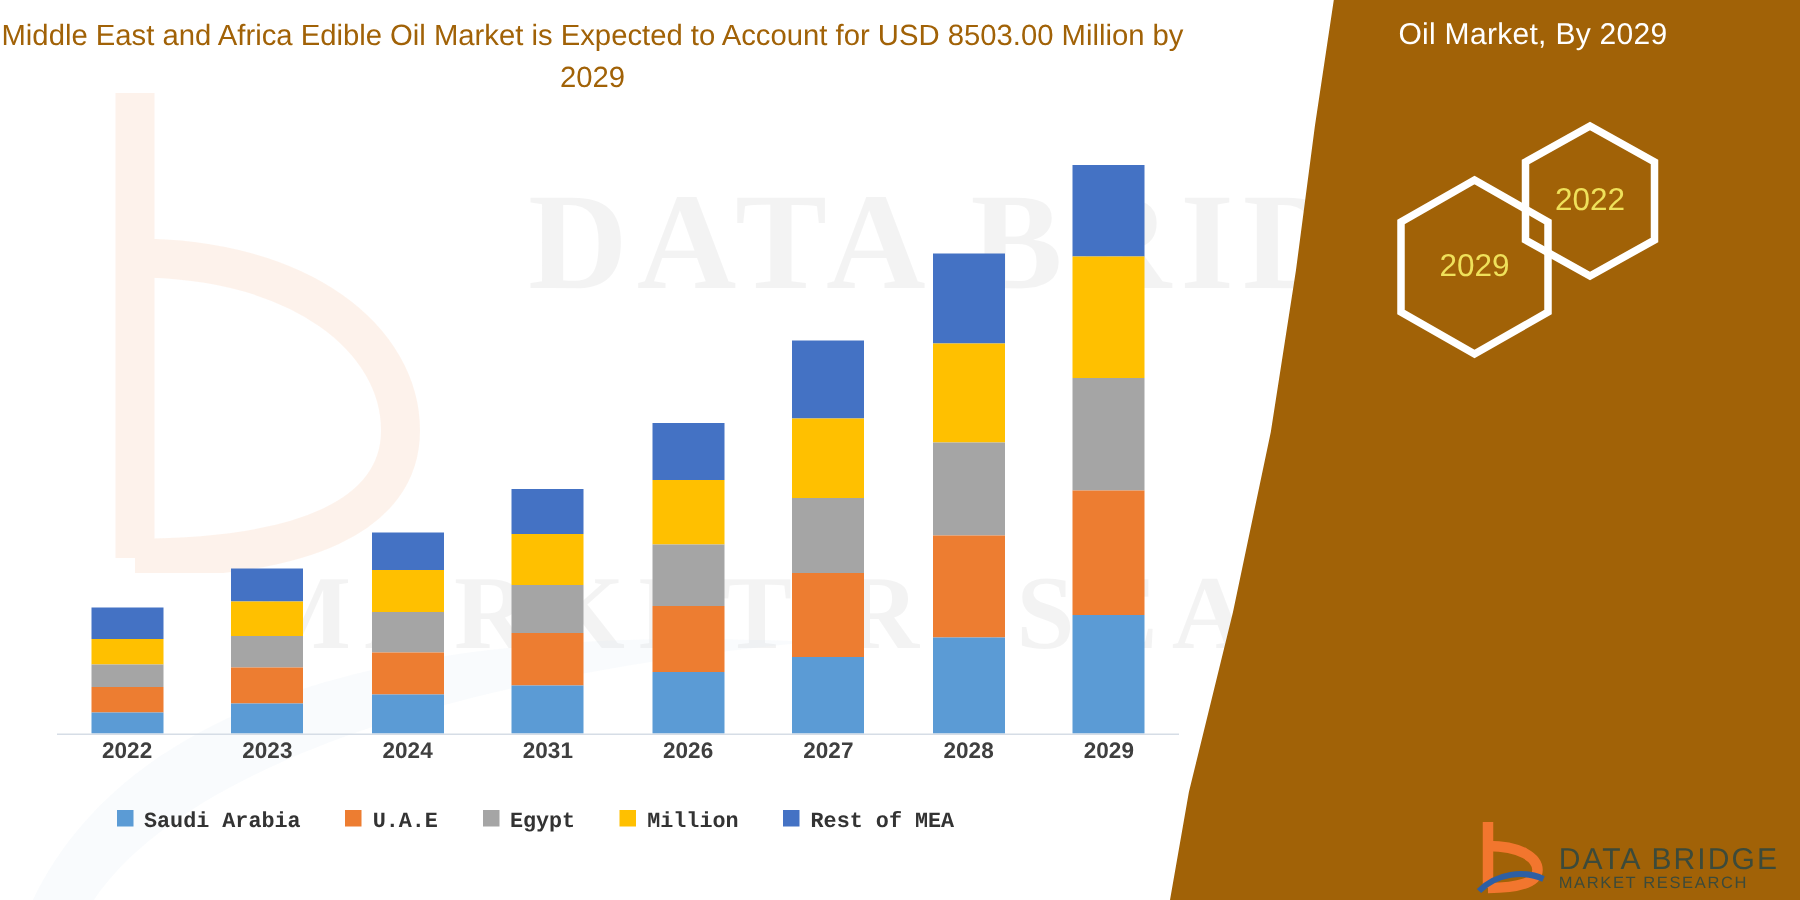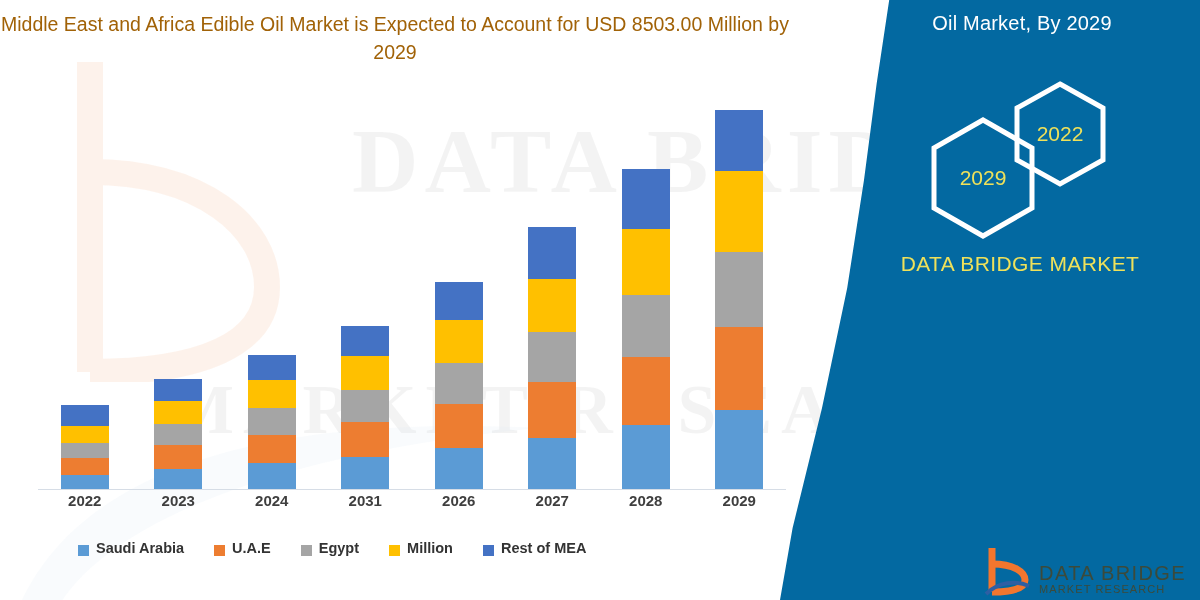--- a/index.html
+++ b/index.html
@@ -8,21 +8,21 @@
     font-family:"Liberation Sans", sans-serif;
     overflow:hidden; background:#ffffff;
   }
   #infographic {
     position:relative; width:1200px; height:600px; background:#ffffff;
   }
 
   
   .green-panel {
     position:absolute; top:0; right:0; width:420px; height:600px;
-    background:#0369a1;
+    background:#a16207;
     clip-path: polygon(26% 0%, 100% 0%, 100% 100%, 0% 100%, 3% 88%, 10% 68%, 16% 48%, 20% 30%, 23% 14%);
   }
   .green-title {
     position:absolute; top:12px; left:0; width:100%;
     text-align:center; color:#ffffff;
     font-size:20px; letter-spacing:.2px; padding-left:64px;
   }
   .hexwrap { position:absolute; top:90px; left:0; width:100%; height:150px; }
   .hex {
     position:absolute;
@@ -96,21 +96,21 @@
   }
   .xaxis div {
     width:90px; text-align:center; color:#3f3f3f;
     font-size:15px; font-weight:bold;
   }
 
   .legend {
     position:absolute; left:78px; top:540px; width:700px;
     display:flex; align-items:center; gap:30px;
   }
-  .legend-item { display:flex; align-items:flex-end; gap:7px; }
+  .legend-item { display:flex; align-items:flex-start; gap:7px;font-family:Liberation Mono, monospace; }
   .legend-swatch { width:11px; height:11px; display:inline-block; }
   .legend-label { font-size:14.5px; color:#333; font-weight:bold; }
 </style>
 </head>
 <body>
 
 <div id="infographic">
 
   <div class="chart-area">
 
@@ -253,21 +253,20 @@
       </div>
       <div class="hex hex-2022">
         <svg viewBox="0 0 96 108" width="96" height="108">
           <polygon points="48,4 91,28 91,80 48,104 5,80 5,28" fill="none" stroke="#ffffff" stroke-width="5"></polygon>
         </svg>
         <span>2022</span>
       </div>
     </div>
 
     <div class="brand-lines">
-      <div>DATA BRIDGE MARKET</div>
     </div>
   </div>
 
   <div class="dbmr-logo">
     <svg class="dbmr-mark" viewBox="0 0 46 50">
       <path d="M8 2 L8 46" stroke="#F2762E" stroke-width="7" fill="none"></path>
       <path d="M8 18 C30 18 41 26 41 34 C41 42 30 46 8 46" stroke="#F2762E" stroke-width="7" fill="none"></path>
       <path d="M2 48 C14 36 32 34 45 40" stroke="#2E5FA3" stroke-width="4" fill="none"></path>
     </svg>
     <div class="dbmr-text">

